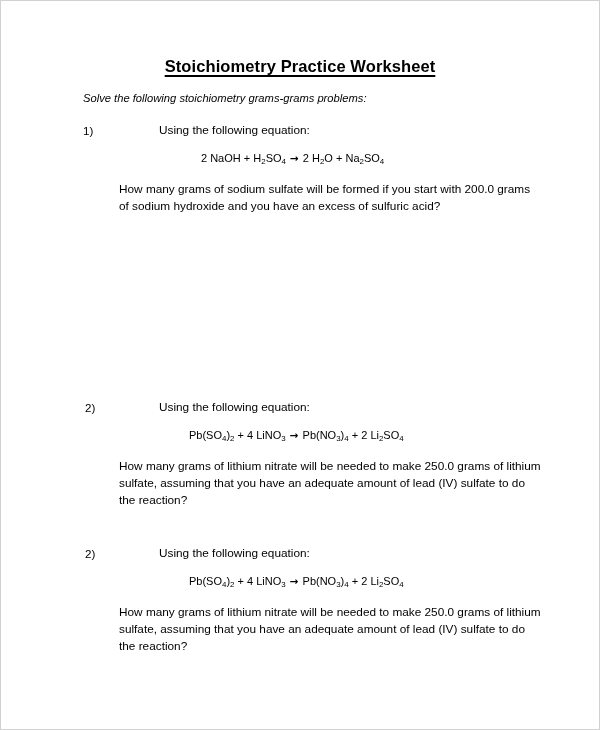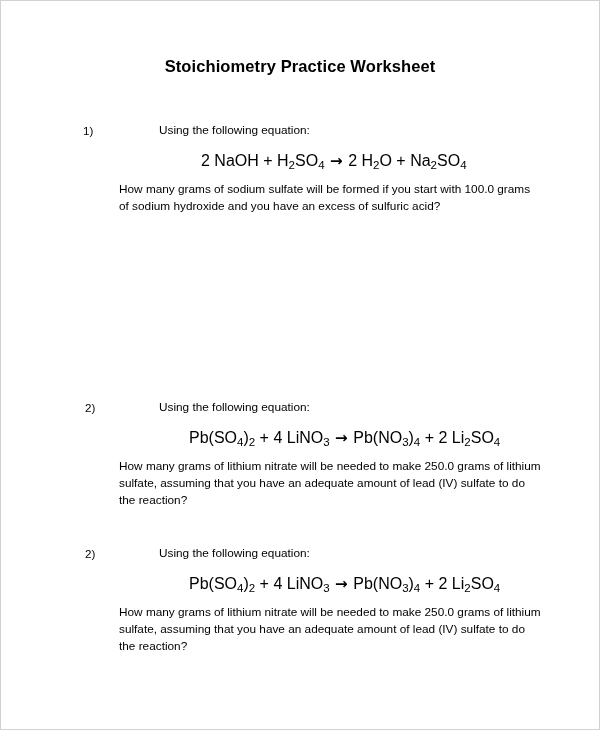--- a/index.html
+++ b/index.html
@@ -34,20 +34,21 @@
     left: 0;
     right: 0;
     top: 56px;
     text-align: center;
     font-size: 16.5px;
     font-weight: bold;
     letter-spacing: 0.1px;
     line-height: 1.1;
   }
   .doc-title span.ul {
+    text-decoration: underline;
     text-underline-offset: 3px;
     text-decoration-thickness: 2px;
     margin-top: 28px;
   }
 
   
   .doc-subtitle {
     position: absolute;
     left: 82px;
     top: 90px;
@@ -73,21 +74,21 @@
     position: absolute;
     top: 0;
     left: 118px;
     font-size: 11.8px;
     line-height: 1.3;
     white-space: nowrap;
     margin-left: 40px;
   }
   .problem .equation {
     position: absolute;
-    font-size: 16px;
+    font-size: 11px;
     line-height: 1.3;
     white-space: nowrap;
   }
   .problem .question {
     position: absolute;
     left: 118px;
     width: 422px;
     font-size: 11.8px;
     line-height: 1.45;
     text-align: left;
@@ -121,26 +122,27 @@
   #problem-3 .equation { left: 188px; top: 28px; }
   #problem-3 .question { top: 58px; }
 </style>
 </head>
 <body>
 
 <div id="page">
 
   <h1 class="doc-title"><span class="ul">Stoichiometry Practice Worksheet</span></h1>
 
+  <div class="doc-subtitle">Solve the following stoichiometry grams-grams problems:</div>
 
   <div class="problem" id="problem-1">
     <div class="num">1)</div>
     <div class="stem">Using the following equation:</div>
     <div class="equation">2 NaOH + H<sub>2</sub>SO<sub>4</sub> <span class="arrow">→</span> 2 H<sub>2</sub>O + Na<sub>2</sub>SO<sub>4</sub></div>
-    <div class="question">How many grams of sodium sulfate will be formed if you start with 100.0 grams of sodium hydroxide and you have an excess of sulfuric acid?</div>
+    <div class="question">How many grams of sodium sulfate will be formed if you start with 200.0 grams of sodium hydroxide and you have an excess of sulfuric acid?</div>
   </div>
 
   <div class="problem" id="problem-2">
     <div class="num">2)</div>
     <div class="stem">Using the following equation:</div>
     <div class="equation">Pb(SO<sub>4</sub>)<sub>2</sub> + 4 LiNO<sub>3</sub> <span class="arrow">→</span> Pb(NO<sub>3</sub>)<sub>4</sub> + 2 Li<sub>2</sub>SO<sub>4</sub></div>
     <div class="question">How many grams of lithium nitrate will be needed to make 250.0 grams of lithium sulfate, assuming that you have an adequate amount of lead (IV) sulfate to do the reaction?</div>
   </div>
 
   <div class="problem" id="problem-3">

